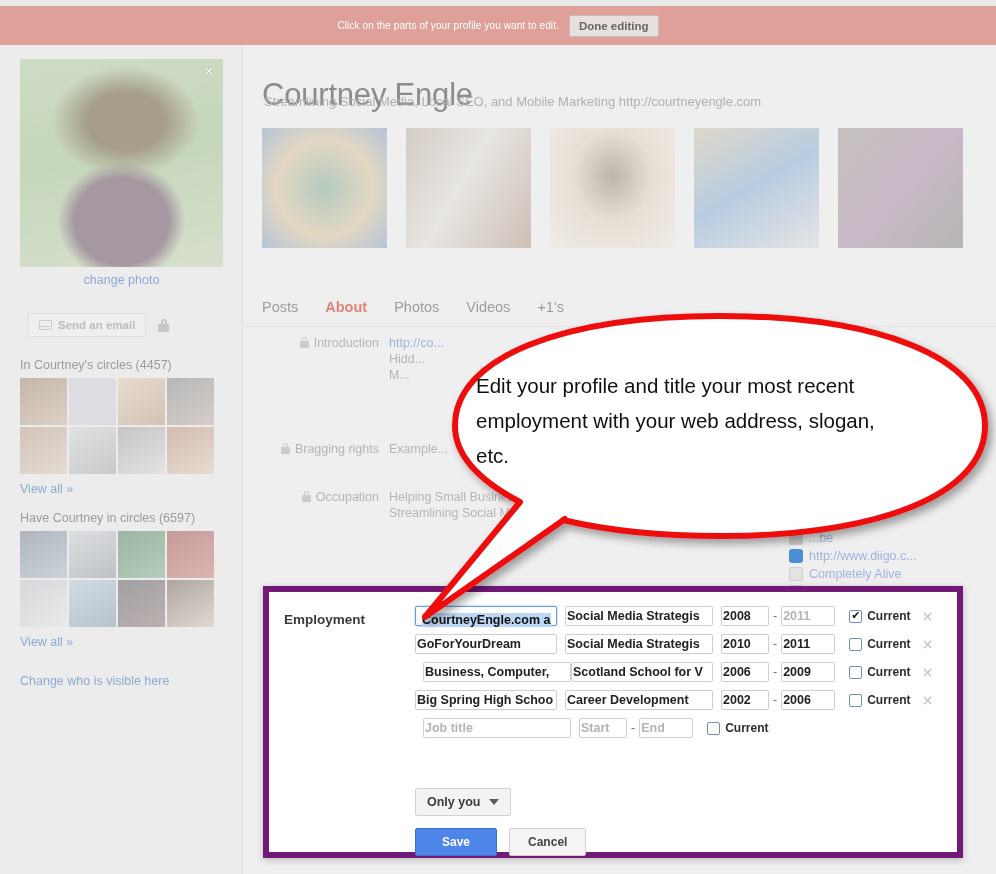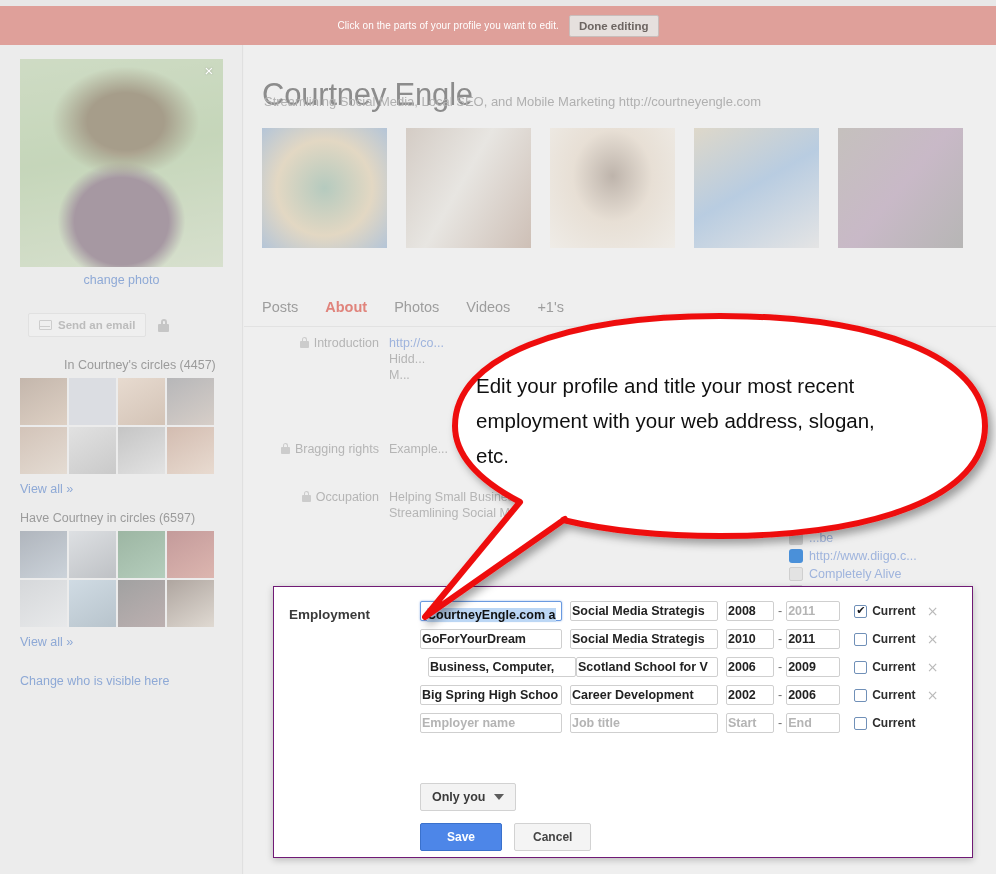--- a/index.html
+++ b/index.html
@@ -139,22 +139,22 @@
   .about-value { color:#b5b5b5; font-size:12.5px; line-height:16px; max-width:330px; }
   .label-stack { display:block; text-align:right; }
 
   
   .links-col { position:absolute; left:545px; top:290px; width:200px; }
   .link-item { display:flex; align-items:center; gap:6px; margin-bottom:4px; font-size:12.5px; color:#9fb4dd; }
   .link-ico { width:14px; height:14px; border-radius:2px; flex:none; }
 
   
   .dialog {
-    position:absolute; left:273px; top:586px; width:700px; height:272px;
-    background:#ffffff; border:1px solid #701a75;
+    position:absolute; left:263px; top:586px; width:700px; height:272px;
+    background:#ffffff; border:6px solid #701a75;
     box-shadow:0 2px 7px rgba(0,0,0,.22);
     z-index:30;
   }
   .dialog-title {
     position:absolute; left:15px; top:20px;
     font-size:13.5px; font-weight:bold; color:#3a3a3a;
   }
   .emp-rows { position:absolute; left:146px; top:14px; }
   .emp-row { display:flex; align-items:center; margin-bottom:8px; }
   .fld {
@@ -245,21 +245,21 @@
       <div class="email-btn">
         <span class="env-icon"></span>
         <span>Send an email</span>
       </div>
       <span class="lock-icon">
         <span class="lock-shackle"></span>
           <span class="lock-body"></span>
       </span>
     </div>
 
-    <div class="side-heading" style="top:313px;margin-left:44px;">In Courtney's circles (4457)</div>
+    <div class="side-heading" style="top:313px;">In Courtney's circles (4457)</div>
     <div class="avatar-grid" style="top:333px;">
       <div class="avatar-cell" style="background:linear-gradient(150deg,#8d6d54,#c9a98c);"></div>
       <div class="avatar-cell" style="background:#c3c9d4;"></div>
       <div class="avatar-cell" style="background:linear-gradient(150deg,#e0c2a8,#b18b6c);"></div>
       <div class="avatar-cell" style="background:linear-gradient(150deg,#6d6d72,#b9a596);"></div>
       <div class="avatar-cell" style="background:linear-gradient(150deg,#b08c72,#d9c5b0);"></div>
       <div class="avatar-cell" style="background:linear-gradient(150deg,#d2d2d2,#9a9a9a);"></div>
       <div class="avatar-cell" style="background:linear-gradient(150deg,#8f8f8f,#d6d6d6);"></div>
       <div class="avatar-cell" style="background:linear-gradient(150deg,#b07a5e,#e3c3aa);"></div>
     </div>
@@ -424,21 +424,20 @@
       <span class="dash">-</span>
       <input class="fld fld-end" value="2006" style="">
       <span class="current-wrap">
         <span class="cbx"></span>
         <span class="current-lbl">Current</span>
       </span>
       <span class="row-x">×</span>
     </div>
 
     <div class="emp-row">
-      <input class="fld fld-employer" placeholder="Employer name" style="">
       <input class="fld fld-title" placeholder="Job title" style="">
       <input class="fld fld-start" placeholder="Start" style="">
       <span class="dash">-</span>
       <input class="fld fld-end" placeholder="End" style="">
       <span class="current-wrap">
         <span class="cbx"></span>
         <span class="current-lbl">Current</span>
       </span>
     </div>
   </div>

